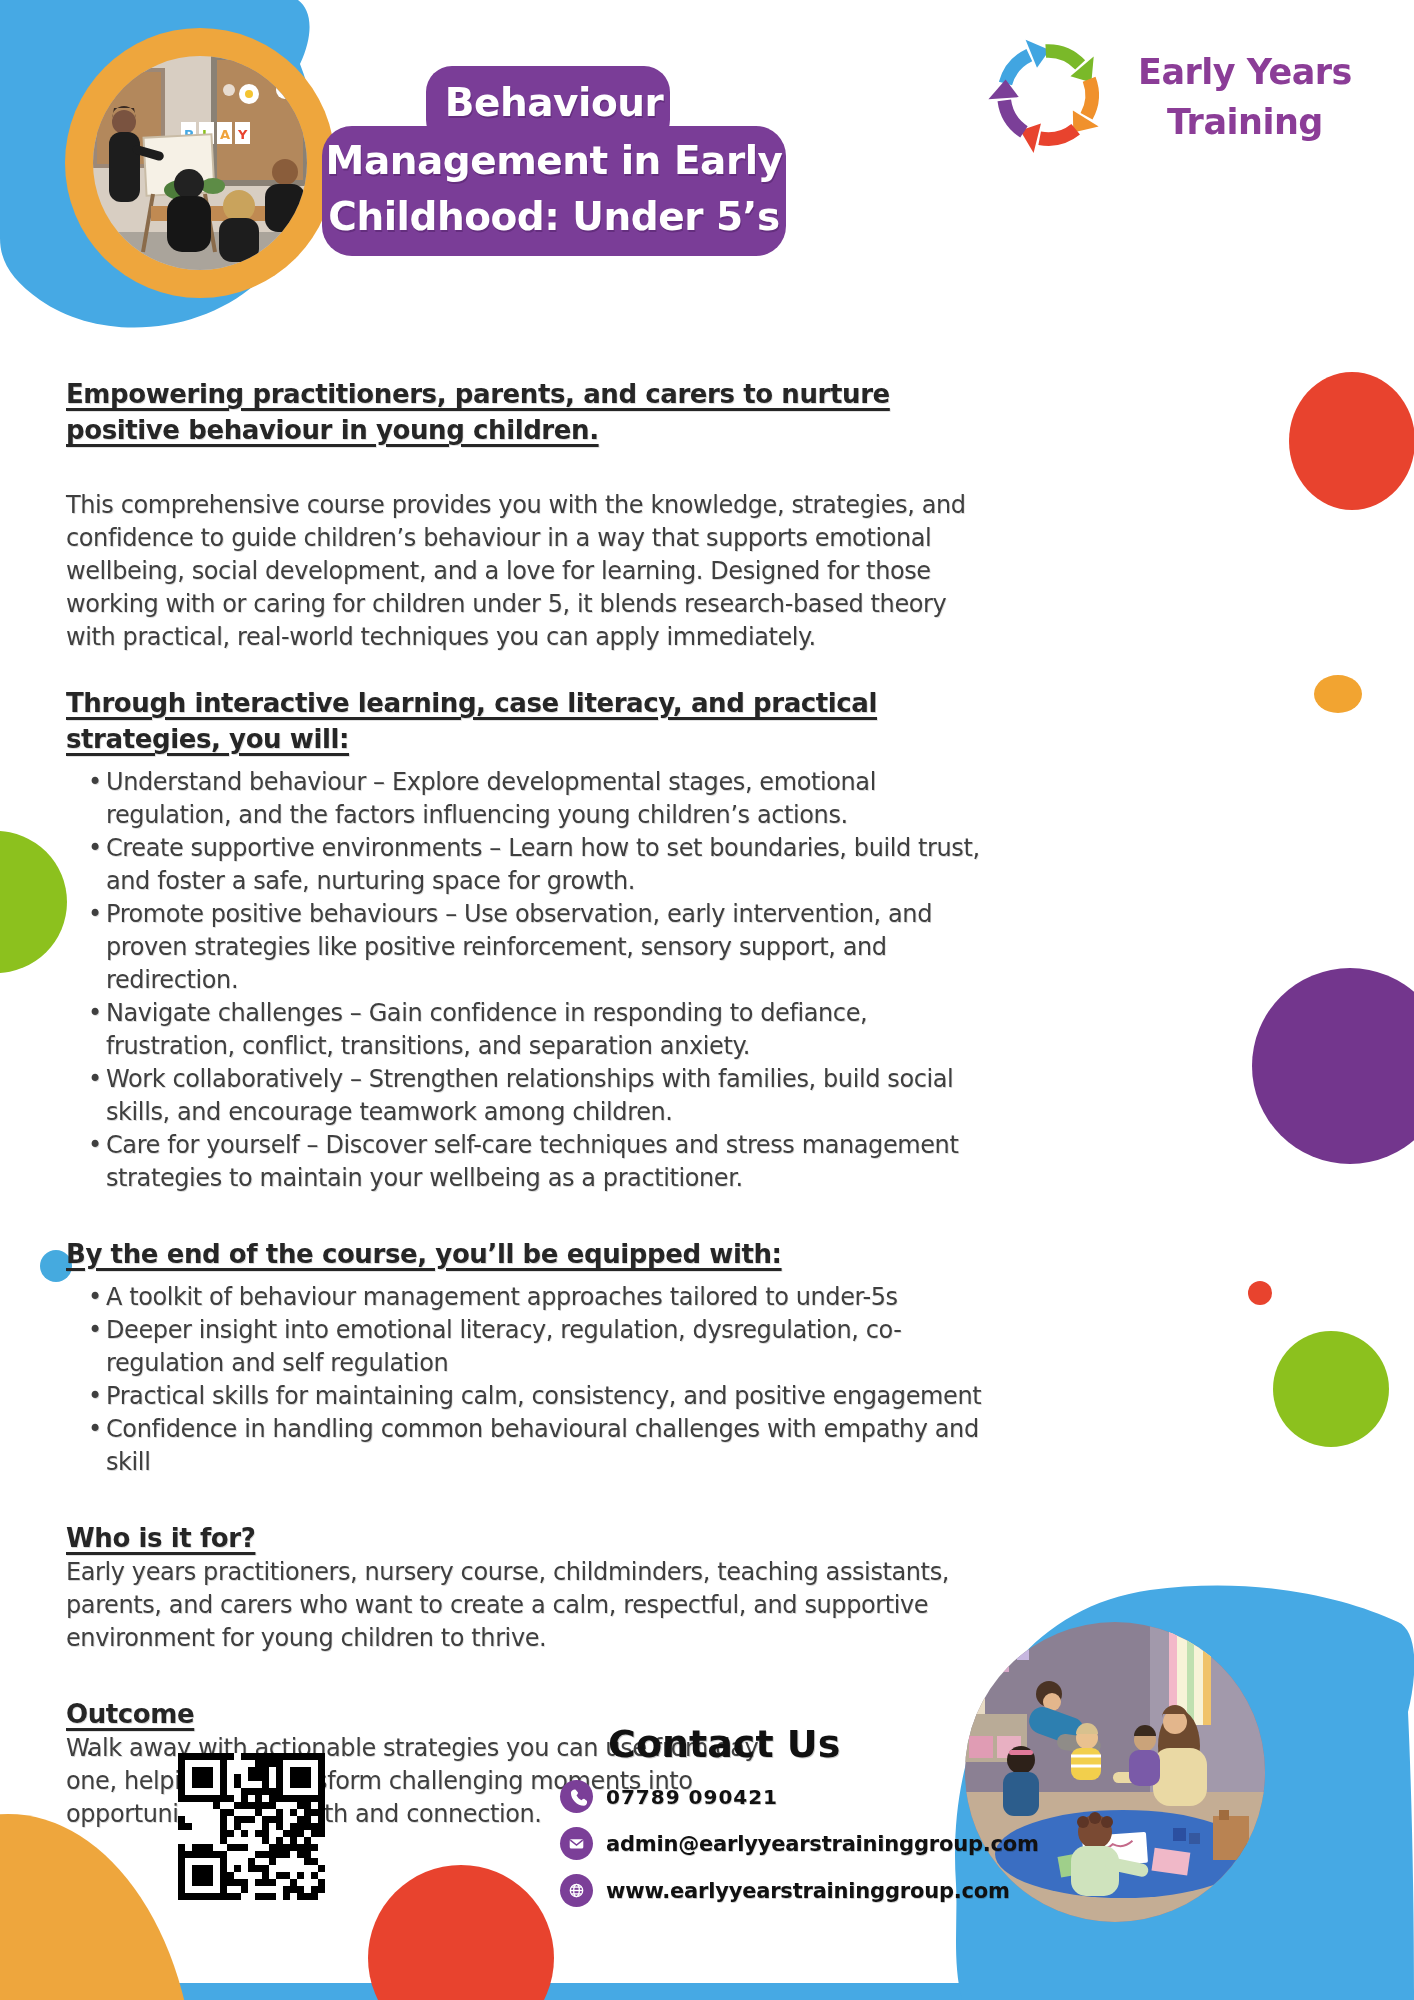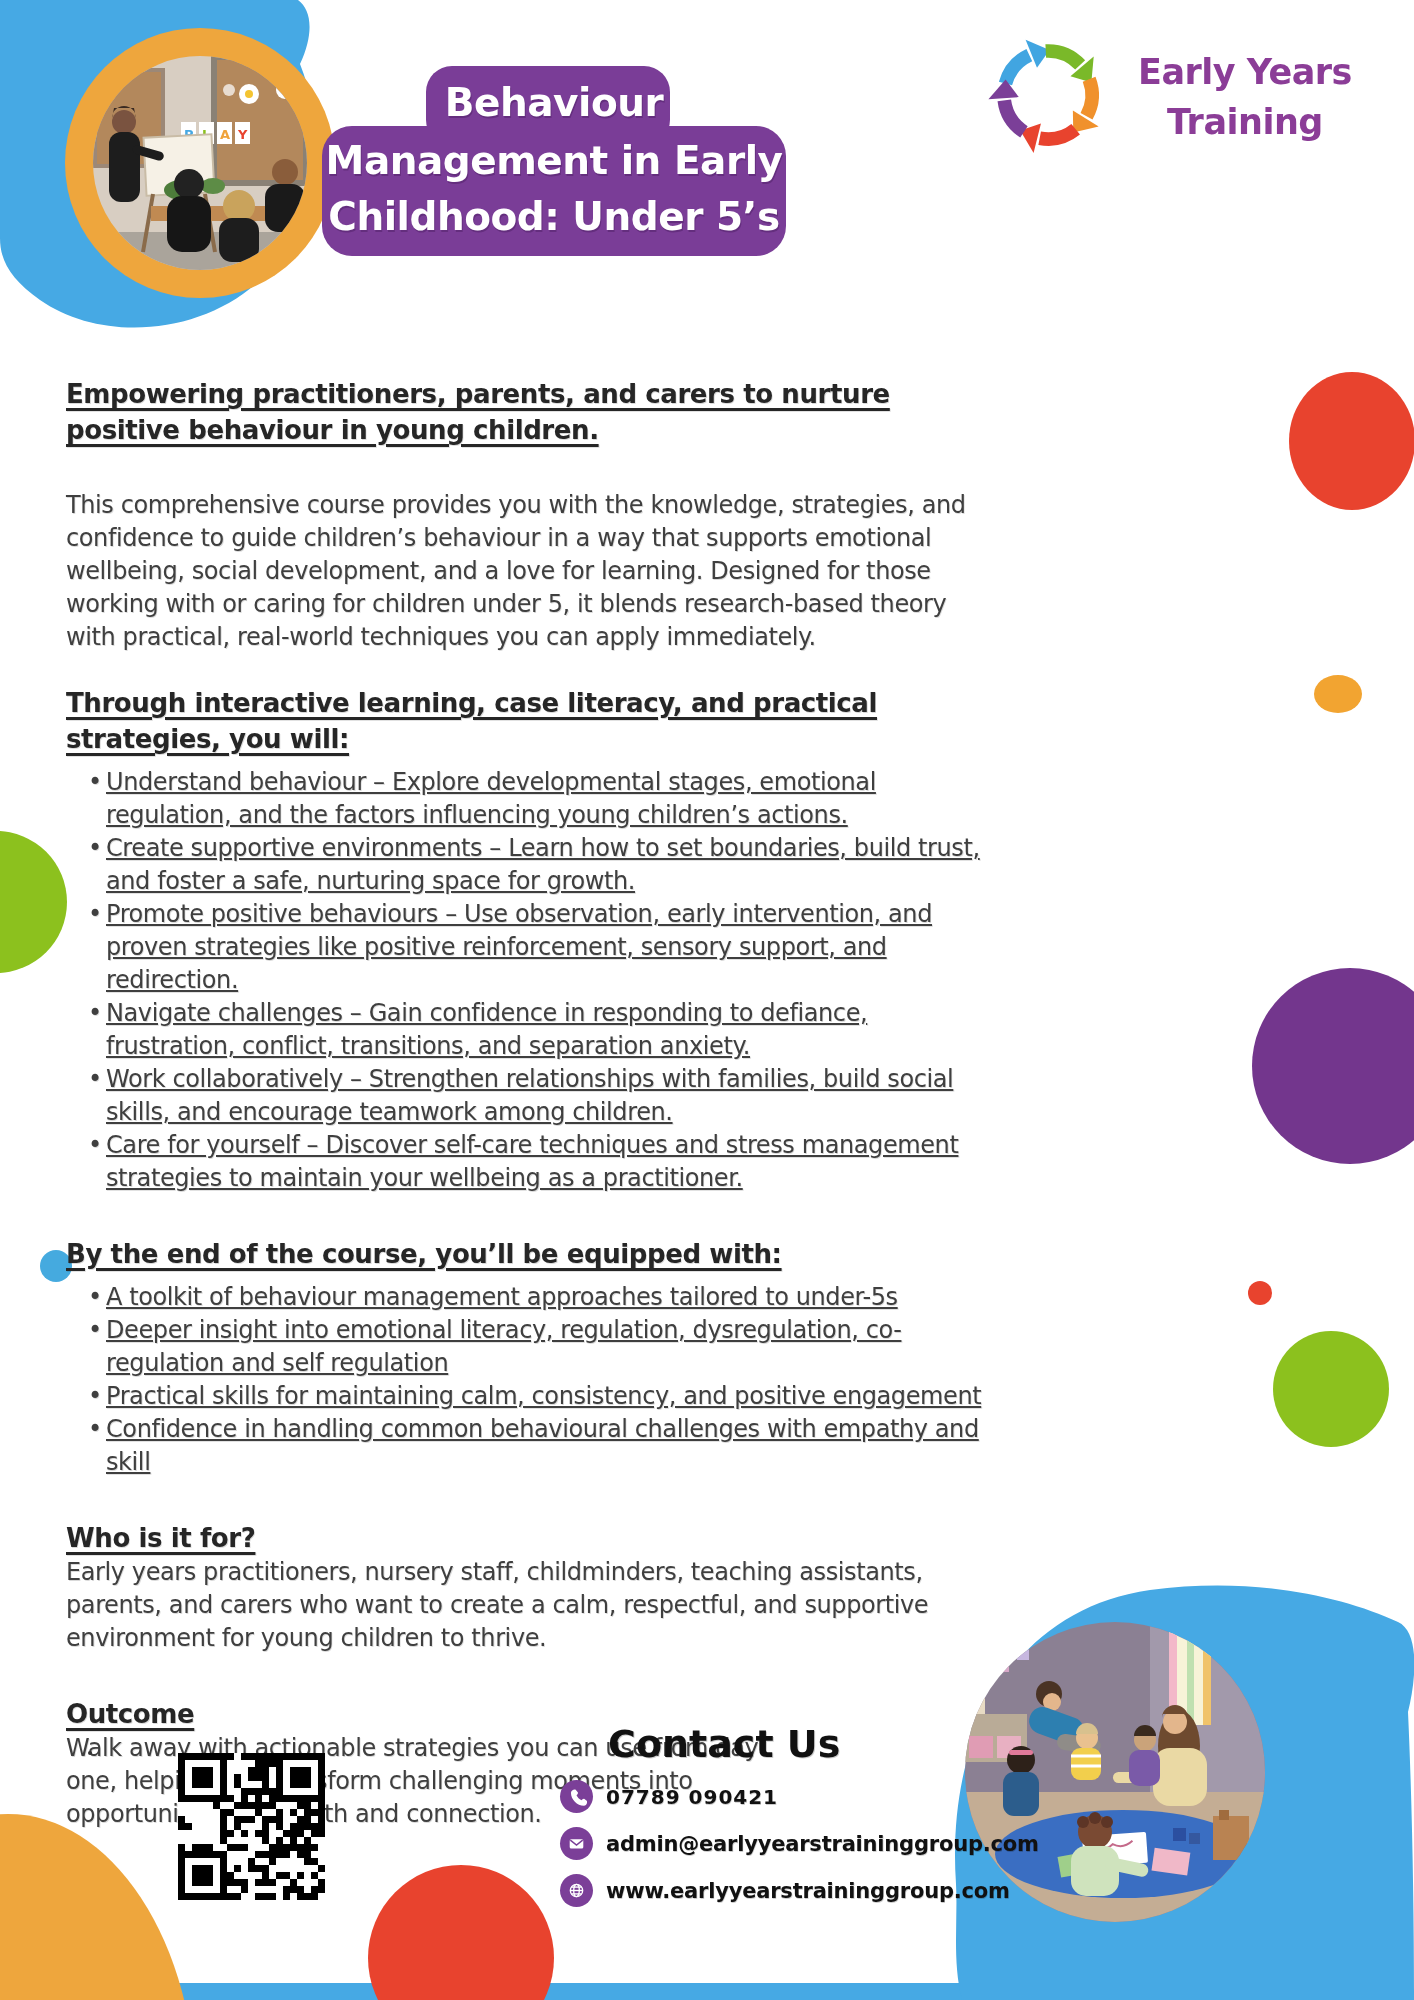--- a/index.html
+++ b/index.html
@@ -30,21 +30,21 @@
   .main{position:absolute;left:66px;top:376px;width:935px;z-index:3;color:#3f3f3f;
         font-size:24px;line-height:33px;letter-spacing:-0.4px;
         text-shadow:0.8px 0.8px 0 rgba(0,0,0,0.15);}
   .main h2{font-size:26px;line-height:36px;font-weight:bold;color:#262626;margin:0;
            text-decoration:underline;text-decoration-thickness:2.5px;text-underline-offset:5px;}
   .main p{margin:0;}
   .gap-lg{margin-top:41px !important;}
   .gap-md{margin-top:31px !important;}
   .gap-sm{margin-top:9px !important;}
   .main ul{margin:0;padding:0;list-style:none;}
-  .main li{position:relative;padding-left:40px;text-decoration:underline;}
+  .main li{position:relative;padding-left:40px;}
   .main li::before{content:"•";position:absolute;left:22px;top:0;}
   .narrow{max-width:700px;}
   
   .contact{position:absolute;left:560px;top:1722px;width:430px;z-index:3;color:#111;}
   .contact-title{margin-left:48px;font-size:38px;font-weight:bold;letter-spacing:0;
                  text-shadow:1px 1px 0 rgba(0,0,0,.2);width:fit-content;}
   .c-row{display:flex;align-items:center;gap:13px;margin-top:14px;}
   .c-row:first-of-type{margin-top:22px;}
   .c-icon{width:33px;height:33px;border-radius:50%;background:#7b3f98;flex:0 0 33px;
           display:flex;align-items:center;justify-content:center;}
@@ -181,21 +181,21 @@
 
     <h2 class="gap-lg">By the end of the course, you’ll be equipped with:</h2>
     <ul class="gap-sm">
       <li>A toolkit of behaviour management approaches tailored to under-5s</li>
       <li>Deeper insight into emotional literacy, regulation, dysregulation, co-regulation and self regulation</li>
       <li>Practical skills for maintaining calm, consistency, and positive engagement</li>
       <li>Confidence in handling common behavioural challenges with empathy and skill</li>
     </ul>
 
     <h2 class="gap-lg">Who is it for?</h2>
-    <p> Early years practitioners, nursery staff, childminders, teaching assistants, parents, and carers who want to create a calm, respectful, and supportive environment for young children to thrive.</p>
+    <p> Early years practitioners, nursery course, childminders, teaching assistants, parents, and carers who want to create a calm, respectful, and supportive environment for young children to thrive.</p>
 
     <h2 class="gap-lg">Outcome</h2>
     <p class="narrow">Walk away with actionable strategies you can use from day one, helping you transform challenging moments into opportunities for growth and connection.</p>
   </div>
 
   <div class="tiny-dot"></div>
   <div class="qr">
     <svg id="qr-svg" width="147" height="147" viewBox="0 0 21 21">
         <rect x="0" y="0" width="7" height="7" fill="#000"></rect>
         <rect x="1" y="1" width="5" height="5" fill="#fff"></rect>

